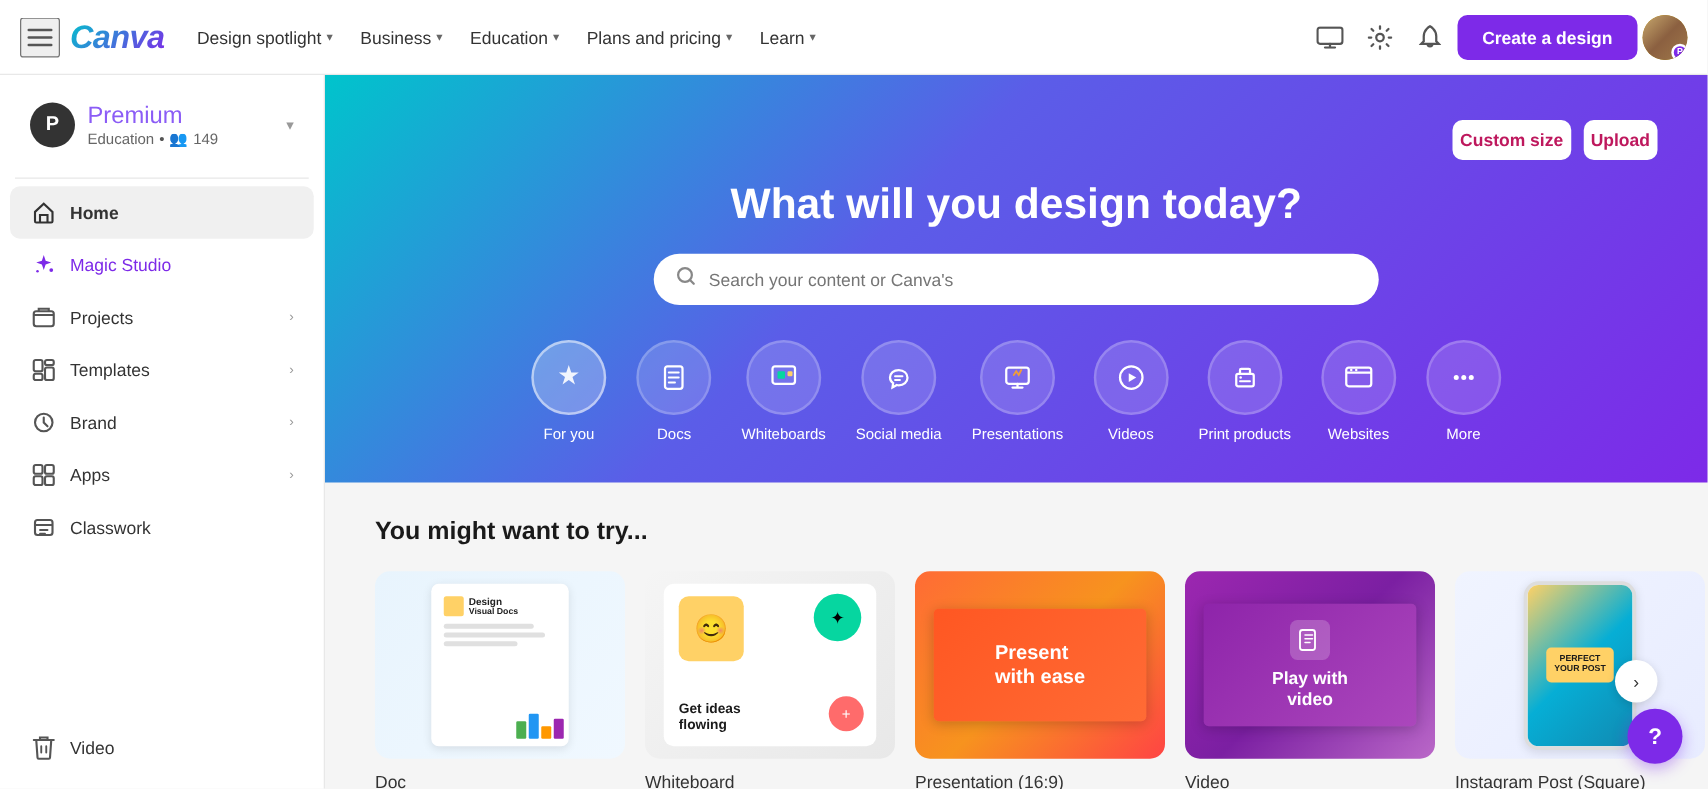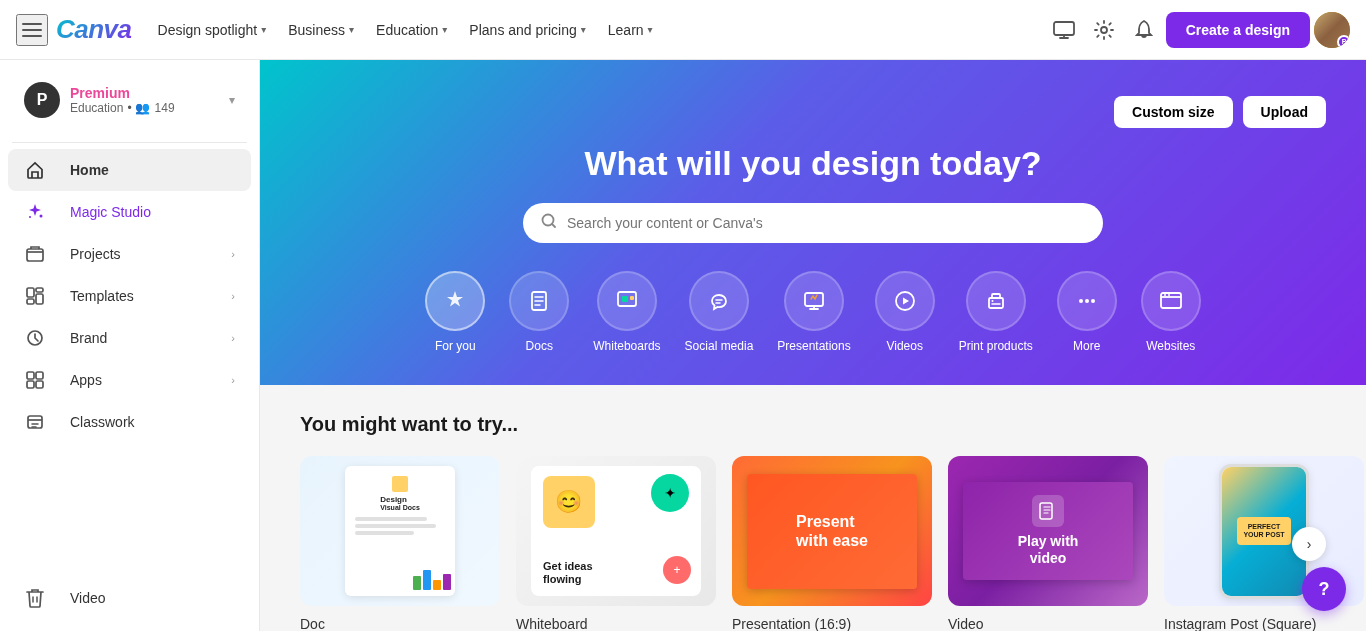--- a/index.html
+++ b/index.html
@@ -104,29 +104,29 @@
     .sidebar-account {
       display: flex; align-items: center; gap: 10px;
       padding: 10px 16px; cursor: pointer; border-radius: 8px; margin: 0 8px 8px;
     }
     .account-avatar {
       width: 36px; height: 36px; border-radius: 50%;
       background: #333; display: flex; align-items: center; justify-content: center;
       font-size: 16px; font-weight: 700; color: #fff; flex-shrink: 0;
     }
     .account-info { flex: 1; min-width: 0; }
-    .account-name { font-size: 14px; font-weight: 700; color: #ec4899; }
+    .account-name { font-size: 19px; font-weight: 400; color: #8b5cf6; }
     .account-sub { font-size: 12px; color: #666; display: flex; align-items: center; gap: 4px; }
     .account-sub-dot { color: #555; }
     .account-chevron { color: #999; font-size: 12px; }
 
     .sidebar-divider { height: 1px; background: #e8e8e8; margin: 6px 12px; }
 
     .sidebar-item {
-      display: flex; align-items: center; gap: 24px;
+      display: flex; align-items: center; gap: 10px;
       padding: 10px 16px; cursor: pointer; border-radius: 8px; margin: 0 8px;
       font-size: 14px; font-weight: 500; color: #333;
     }
     .sidebar-item.active { background: #f0f0f0; font-weight: 600; }
     .sidebar-item-icon { width: 22px; height: 22px; display: flex; align-items: center; justify-content: center; font-size: 18px; flex-shrink: 0; }
     .sidebar-item-label { flex: 1; }
     .sidebar-item-chevron { font-size: 11px; color: #999; }
     .magic-studio-item .sidebar-item-label { color: #7d2ae8; }
     .magic-studio-icon { color: #7d2ae8; }
 
@@ -155,25 +155,25 @@
       width: 100%;
       display: flex;
       justify-content: flex-end;
       gap: 10px;
       margin-bottom: 16px;
     }
     .hero-btn {
       background: #fff;
       border: none;
       border-radius: 8px;
-      padding: 8px 18px;
+      padding: 8px 6px;
       font-size: 14px;
       font-weight: 600;
       cursor: pointer;
-      color: #000000;
+      color: #be185d;
     }
     .hero-title {
       font-size: 34px;
       font-weight: 700;
       color: #fff;
       text-align: center;
       margin-bottom: 20px;
     }
     .hero-search {
       width: 580px;
@@ -272,21 +272,21 @@
       border-radius: 8px;
       display: flex; align-items: center; justify-content: center;
       position: relative; overflow: hidden;
     }
 
     .pres-thumb {
       background: linear-gradient(135deg, #ff6b35, #f7931e, #ff4444);
       display: flex; align-items: center; justify-content: center;
     }
     .pres-inner {
-      width: 170px; height: 115px;
+      width: 170px; height: 90px;
       background: linear-gradient(135deg, #ff5722, #ff6b35);
       border-radius: 4px;
       display: flex; align-items: center; justify-content: center;
       box-shadow: 0 2px 10px rgba(0,0,0,0.2);
       padding: 12px;
     }
     .pres-text { color: #fff; font-size: 16px; font-weight: 800; text-align: left; line-height: 1.2; }
 
     .video-thumb {
       background: linear-gradient(135deg, #9c27b0, #7b1fa2, #ba68c8);
@@ -607,50 +607,50 @@
               <path d="M9 16h8" stroke="#fff" stroke-width="1.5" stroke-linecap="round"></path>
               <circle cx="9.5" cy="13" r="1" fill="#fff"></circle>
             </svg>
           </div>
           <span class="hero-cat-label">Print products</span>
         </div>
 
         <div class="hero-cat">
           <div class="hero-cat-circle">
             <svg width="26" height="26" viewBox="0 0 26 26" fill="none">
-              <circle cx="7" cy="13" r="2" fill="#fff"></circle>
-              <circle cx="13" cy="13" r="2" fill="#fff"></circle>
-              <circle cx="19" cy="13" r="2" fill="#fff"></circle>
-            </svg>
-          </div>
-          <span class="hero-cat-label">More</span>
-        </div>
-
-        <div class="hero-cat">
-          <div class="hero-cat-circle">
-            <svg width="26" height="26" viewBox="0 0 26 26" fill="none">
               <rect x="3" y="5" width="20" height="15" rx="2" stroke="#fff" stroke-width="1.8" fill="none"></rect>
               <path d="M3 9h20" stroke="#fff" stroke-width="1.8"></path>
               <circle cx="7" cy="7" r="1" fill="#fff"></circle>
               <circle cx="11" cy="7" r="1" fill="#fff"></circle>
             </svg>
           </div>
           <span class="hero-cat-label">Websites</span>
         </div>
+
+        <div class="hero-cat">
+          <div class="hero-cat-circle">
+            <svg width="26" height="26" viewBox="0 0 26 26" fill="none">
+              <circle cx="7" cy="13" r="2" fill="#fff"></circle>
+              <circle cx="13" cy="13" r="2" fill="#fff"></circle>
+              <circle cx="19" cy="13" r="2" fill="#fff"></circle>
+            </svg>
+          </div>
+          <span class="hero-cat-label">More</span>
+        </div>
       </div>
     </div>
 
     <div class="suggestions">
       <h2 class="suggestions-title">You might want to try...</h2>
       <div class="suggestions-grid">
 
         <div class="suggestion-card">
           <div class="suggestion-thumb doc-thumb">
             <div class="doc-thumb-inner">
-              <div style="display:flex;align-items:center;gap:4px;margin-bottom:6px;flex-direction:column;">
+              <div style="display:flex;align-items:center;gap:4px;margin-bottom:6px;">
                 <div style="background:#ffd166;width:16px;height:16px;border-radius:2px;"></div>
                 <div>
                   <div style="font-size:8px;font-weight:800;color:#222;line-height:1;">Design</div>
                   <div style="font-size:7px;font-weight:700;color:#222;line-height:1;">Visual Docs</div>
                 </div>
               </div>
               <div class="doc-thumb-bars">
                 <div class="doc-thumb-bar" style="background:#e0e0e0;width:80%;"></div>
                 <div class="doc-thumb-bar" style="background:#e0e0e0;width:90%;"></div>
                 <div class="doc-thumb-bar" style="background:#e0e0e0;width:65%;"></div>

